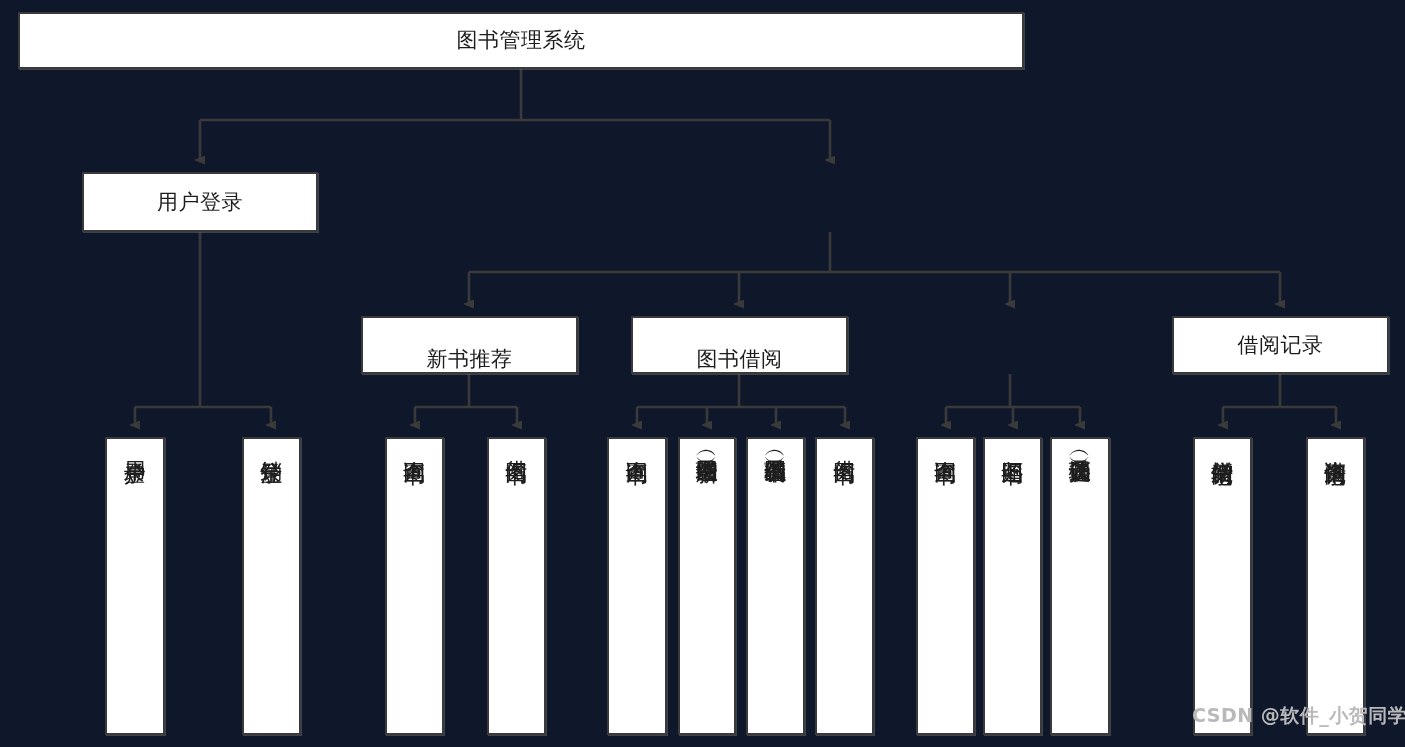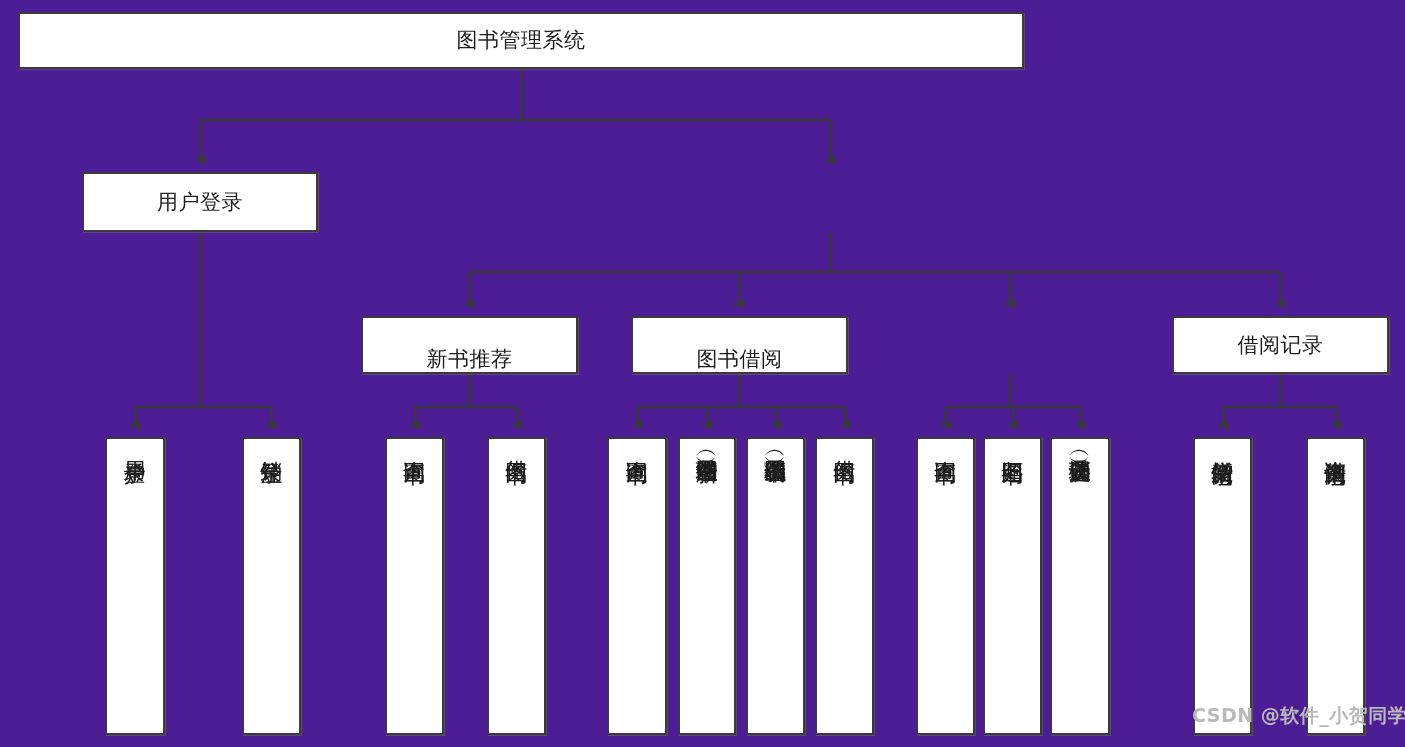--- a/index.html
+++ b/index.html
@@ -7,21 +7,21 @@
     padding: 0;
     background: #ffffff;
   }
   body {
     font-family: "DejaVu Sans", "Liberation Sans", sans-serif;
   }
   #canvas {
     position: relative;
     width: 1405px;
     height: 747px;
-    background: #4c1d95;
+    background: #0f172a;
     overflow: hidden;
   }
   svg.wires {
     position: absolute;
     left: 0;
     top: 0;
     width: 1405px;
     height: 747px;
     pointer-events: none;
   }

